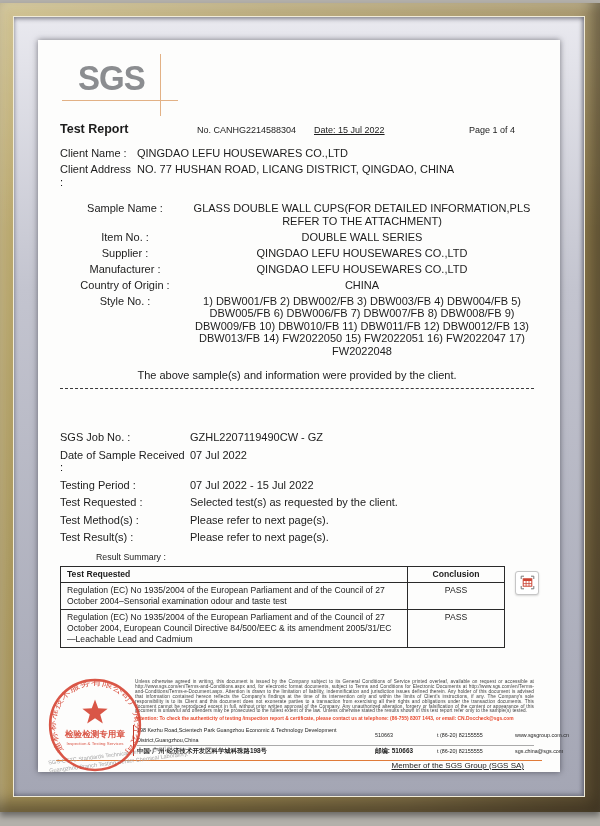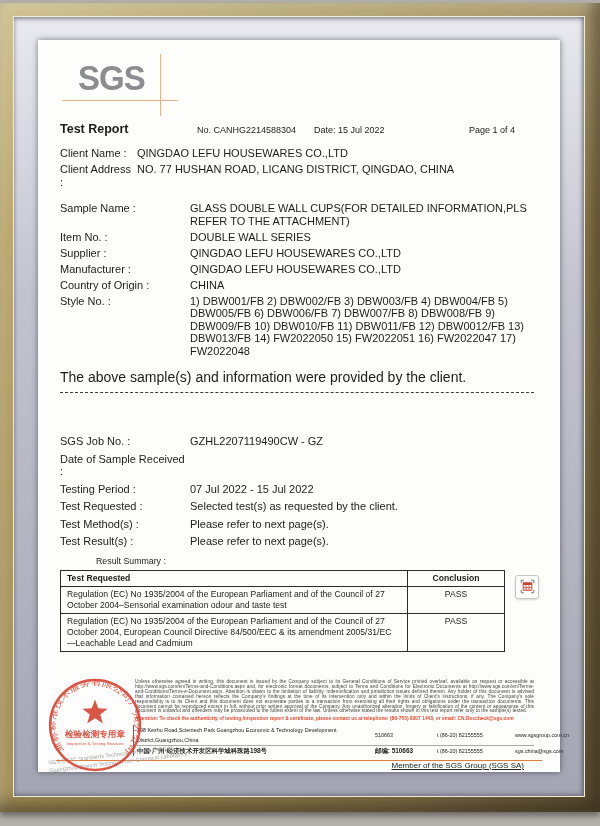--- a/index.html
+++ b/index.html
@@ -36,33 +36,33 @@
     font-weight:bold;font-size:33px;letter-spacing:-1px;color:#8b8d90;
     transform:scaleY(1.04);transform-origin:top left;line-height:40px;
   }
   .crop-h{position:absolute;left:-16px;width:116px;height:1px;background:#e2b185;top:42px;}
   .crop-v{position:absolute;left:82px;top:-4px;width:1px;height:62px;background:#e2b185;}
 
   
   .report-head{display:flex;margin-top:18px;font-size:9px;align-items:baseline;}
   .report-title{font-weight:bold;font-size:12.5px;width:137px;flex:none;}
   .report-no{width:117px;flex:none;}
-  .report-date{width:132px;flex:none;}
+  .report-date{width:132px;flex:none;text-decoration:underline;}
   .report-page{flex:1;padding-left:23px;}
 
   
   .row{display:flex;font-size:11px;line-height:12.5px;margin-bottom:3.5px;}
   .row .lbl{width:130px;flex:none;}
   .row .val{flex:1;}
   .crow .lbl{width:77px;flex:none;}
   .client-block{margin-top:11px;}
-  .sample-block{margin-top:14px;}
+  .sample-block{margin-top:14px;text-align:center;}
   .job-block{margin-top:42px;}
   .job-block .row{margin-bottom:5px;}
-  .provided{font-size:14px;margin-top:12px;}
+  .provided{font-size:11px;margin-top:12px;}
   .dashline{border-top:1.2px dashed #3a3a3a;margin-top:7px;}
 
   
   .result-label{font-size:8.8px;margin:8px 0 4px 0;padding-left:36px;}
   .tbl-wrap{position:relative;width:445px;}
   table.result{border-collapse:collapse;width:445px;border:1.6px solid #2a2a2a;}
   table.result th, table.result td{border:1px solid #2a2a2a;font-size:8.6px;line-height:11px;padding:2px 6px;vertical-align:top;text-align:left;}
   table.result th{font-weight:bold;}
   table.result .c-con{width:84px;text-align:center;}
   
@@ -164,20 +164,21 @@
           <div class="dashline"></div>
         </div>
 
         <div class="job-block">
           <div class="row">
             <span class="lbl">SGS Job No. :</span>
             <span class="val">GZHL2207119490CW - GZ</span>
           </div>
           <div class="row">
             <span class="lbl">Date of Sample Received :</span>
+            <span class="val">07 Jul 2022</span>
           </div>
           <div class="row">
             <span class="lbl">Testing Period :</span>
             <span class="val">07 Jul 2022 - 15 Jul 2022</span>
           </div>
           <div class="row">
             <span class="lbl">Test Requested :</span>
             <span class="val">Selected test(s) as requested by the client.</span>
           </div>
           <div class="row">

